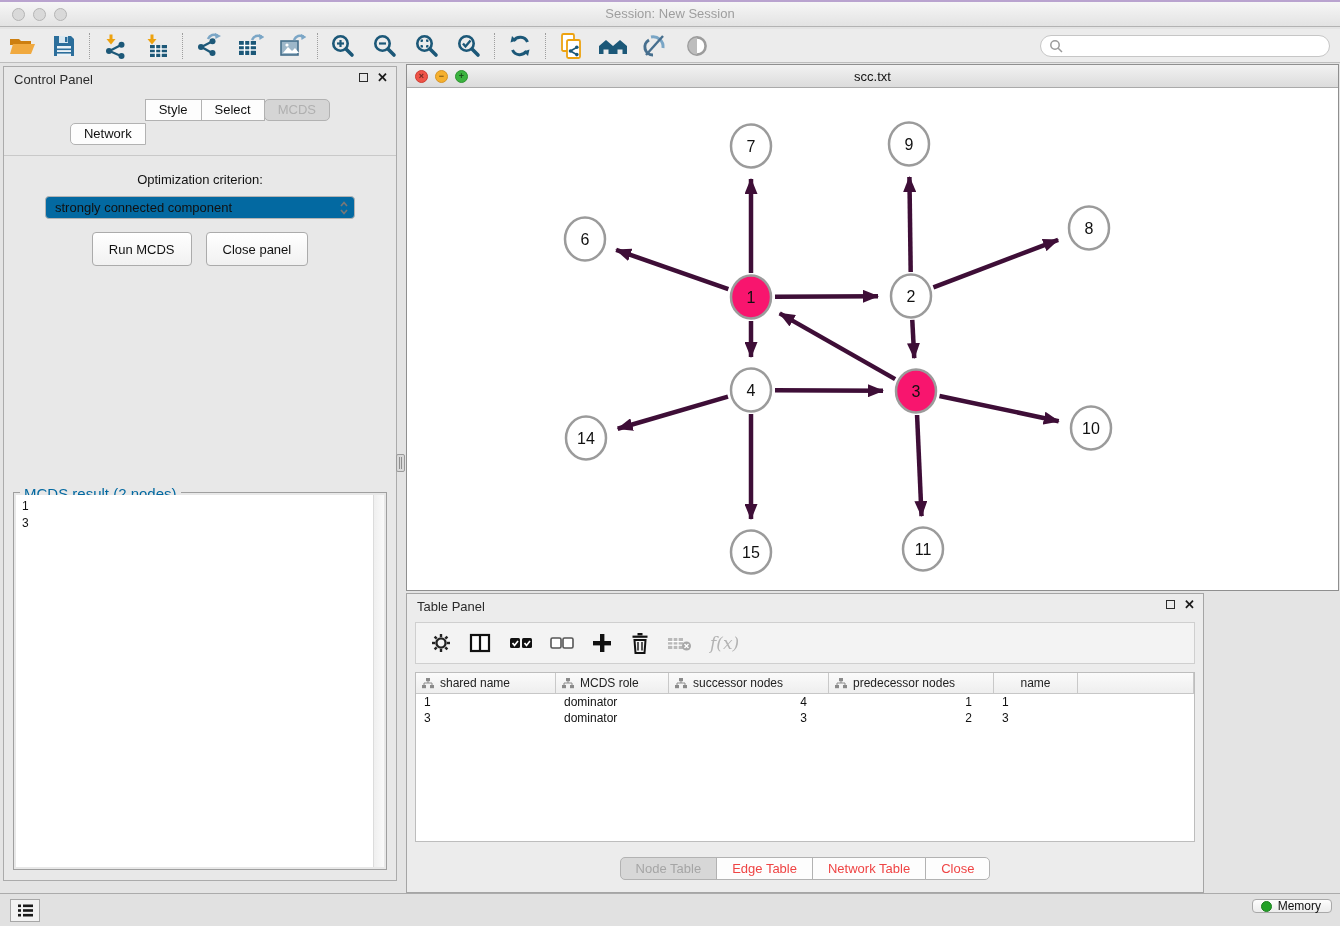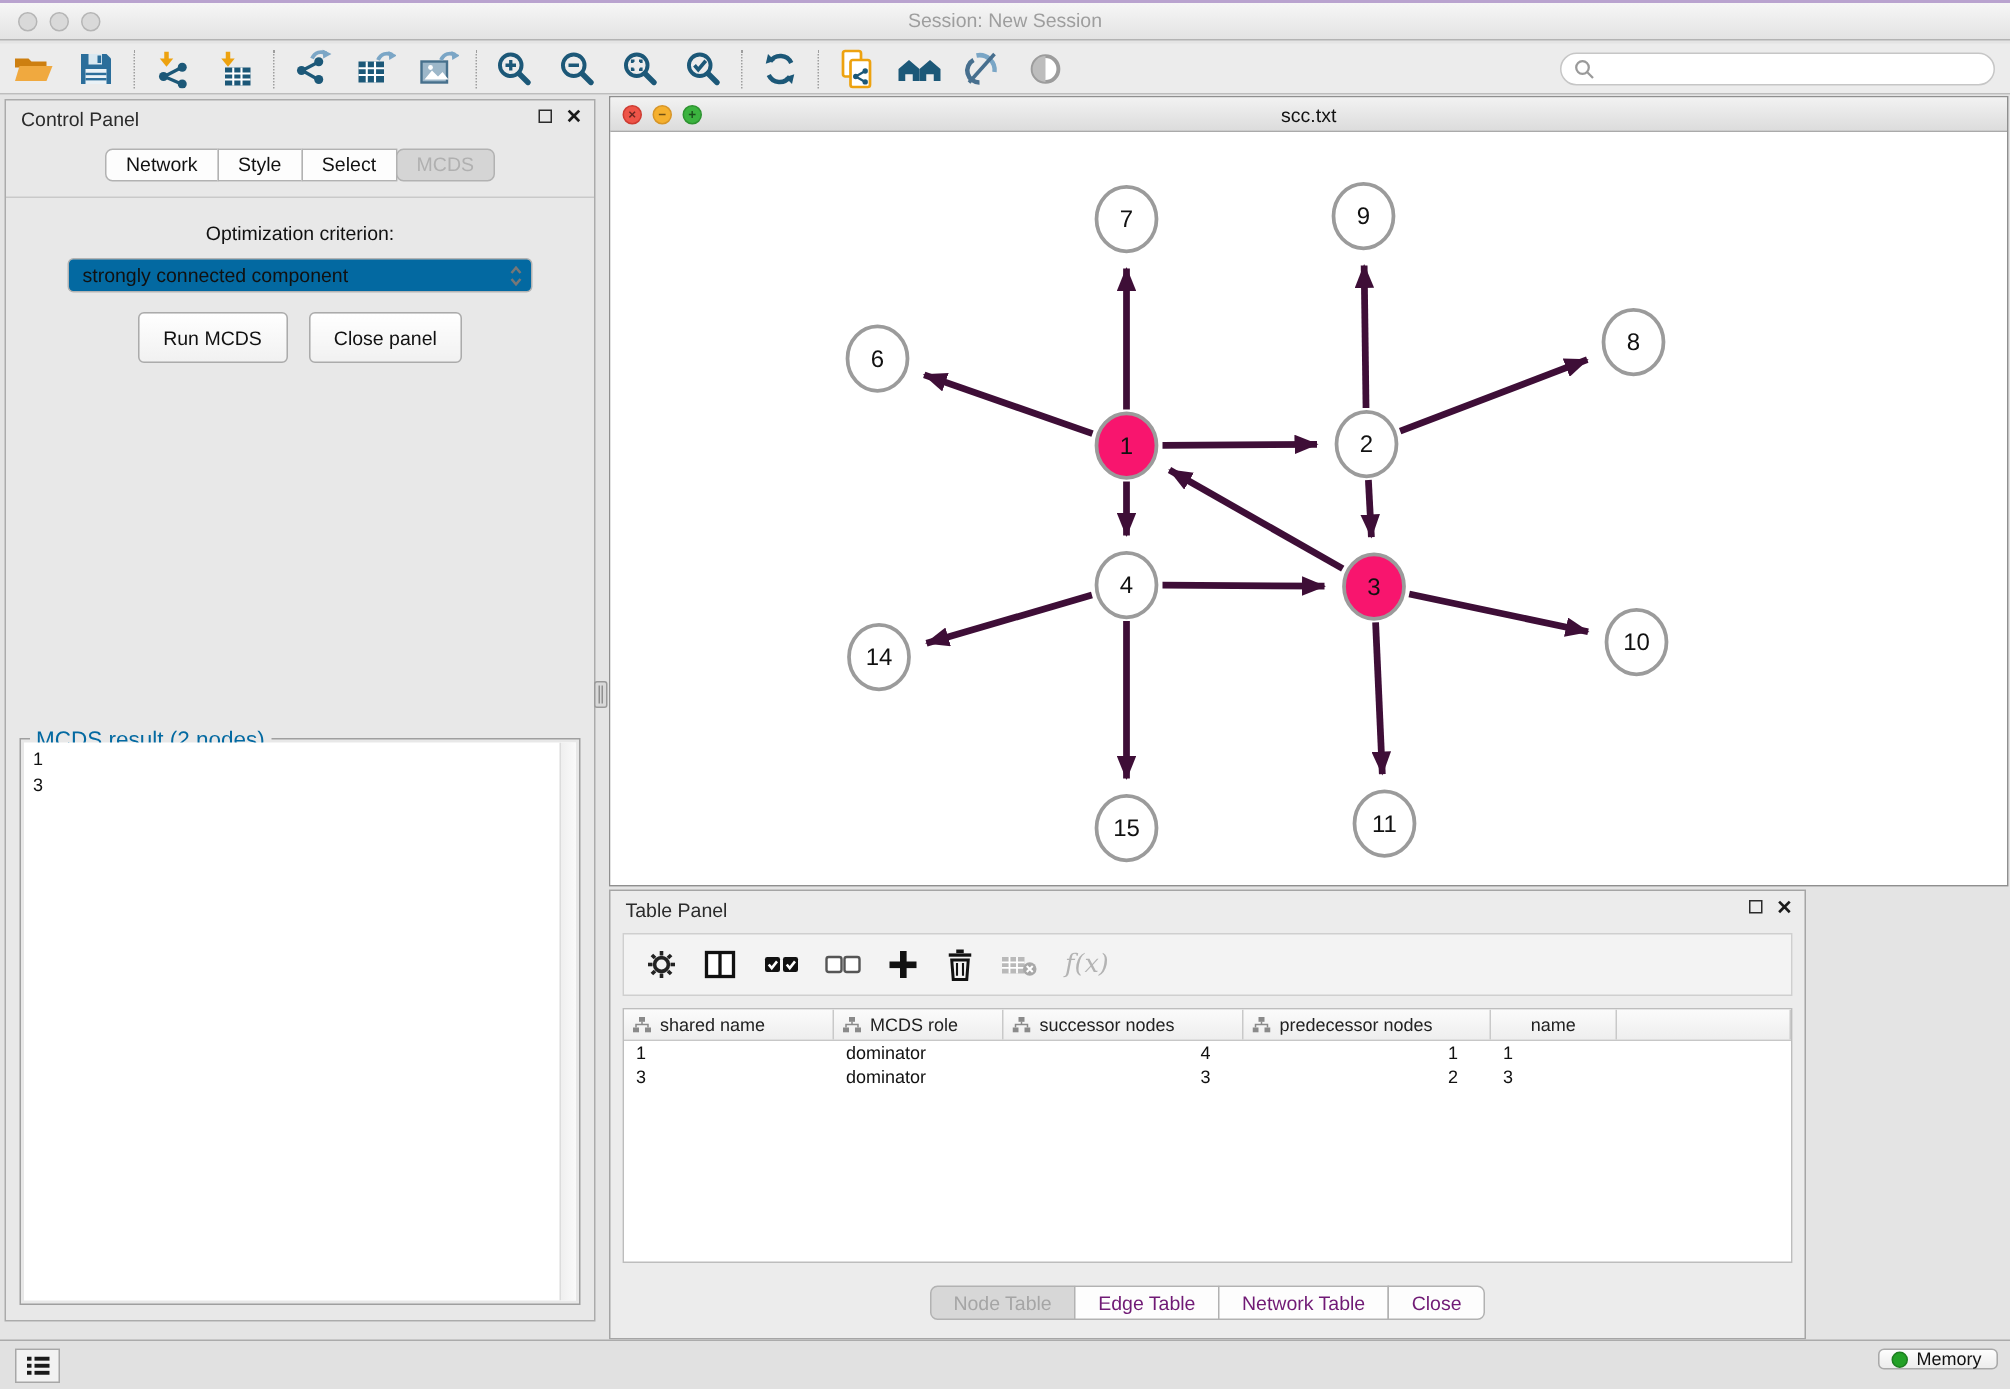--- a/index.html
+++ b/index.html
@@ -53,21 +53,21 @@
   .panel-title { font-size:13px; color:#2b2b2b; }
   .panel-header-btns { position:absolute; right:8px; top:4px; display:flex; gap:9px; align-items:center; }
   .float-btn { width:9px; height:9px; border:1.6px solid #2b2b2b; display:inline-block; }
   .close-x { font-size:13px; font-weight:bold; color:#1a1a1a; line-height:13px; }
 
   .cp-tabs { display:flex; justify-content:center; margin-top:8px; }
   .cp-tab {
     height:22px; line-height:20px; padding:0 13px; font-size:13px;
     background:#fdfdfd; border:1px solid #b2b2b2; margin-left:-1px; color:#111;
   }
-  .cp-tab:first-child { border-radius:5px 0 0 5px; margin-left:0; }
+  .cp-tab:first-child { border-radius:5px 0 0 5px; margin-left:0;margin-top:24px; }
   .cp-tab:last-child { border-radius:0 5px 5px 0; }
   .cp-tab.active { background:#d5d5d5; color:#b0b0b0; border-radius:5px; }
   .cp-tabline { border-bottom:1px solid #c9c9c9; margin-top:10px; }
 
   .opt-label { text-align:center; font-size:13px; margin-top:16px; color:#111; }
   .criterion-select {
     position:relative; margin:9px auto 0; width:310px; height:23px;
     background:#0369a1; border:1px solid #b3b3b3; border-radius:4px;
     font-size:13px; line-height:21px; padding:0 22px 0 9px; color:#111;
   }
@@ -146,21 +146,21 @@
   }
   .th.center { justify-content:center; }
   .th-fill { flex:1; }
   .tr { display:flex; height:16px; }
   .td { font-size:12px; color:#111; padding:0 8px; line-height:16px; overflow:hidden; white-space:nowrap; }
   .td.right { text-align:right; padding-right:22px; }
 
   .table-tabs { position:absolute; left:0; right:0; top:263px; display:flex; justify-content:center; }
   .table-tab {
     height:23px; line-height:21px; padding:0 15px; font-size:13px;
-    background:#fdfdfd; border:1px solid #b2b2b2; margin-left:-1px; color:#701a75;
+    background:#fdfdfd; border:1px solid #b2b2b2; margin-left:-1px; color:#ef4444;
   }
   .table-tab:first-child { border-radius:5px 0 0 5px; margin-left:0; }
   .table-tab:last-child { border-radius:0 5px 5px 0; }
   .table-tab.active { background:#d7d7d7; color:#a5a5a5; }
 
   
   .status-bar {
     left:0; top:893px; width:1340px; height:33px;
     background:#e1e1e1; border-top:1px solid #ababab;
   }

